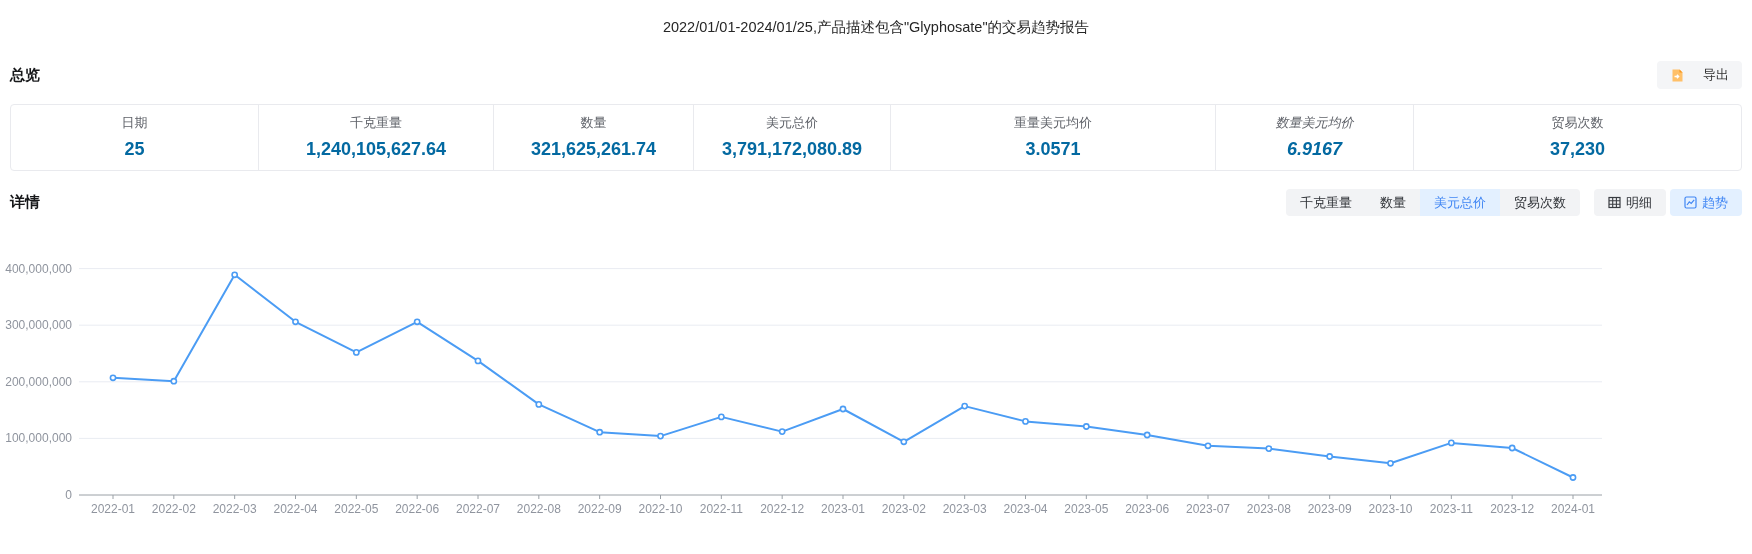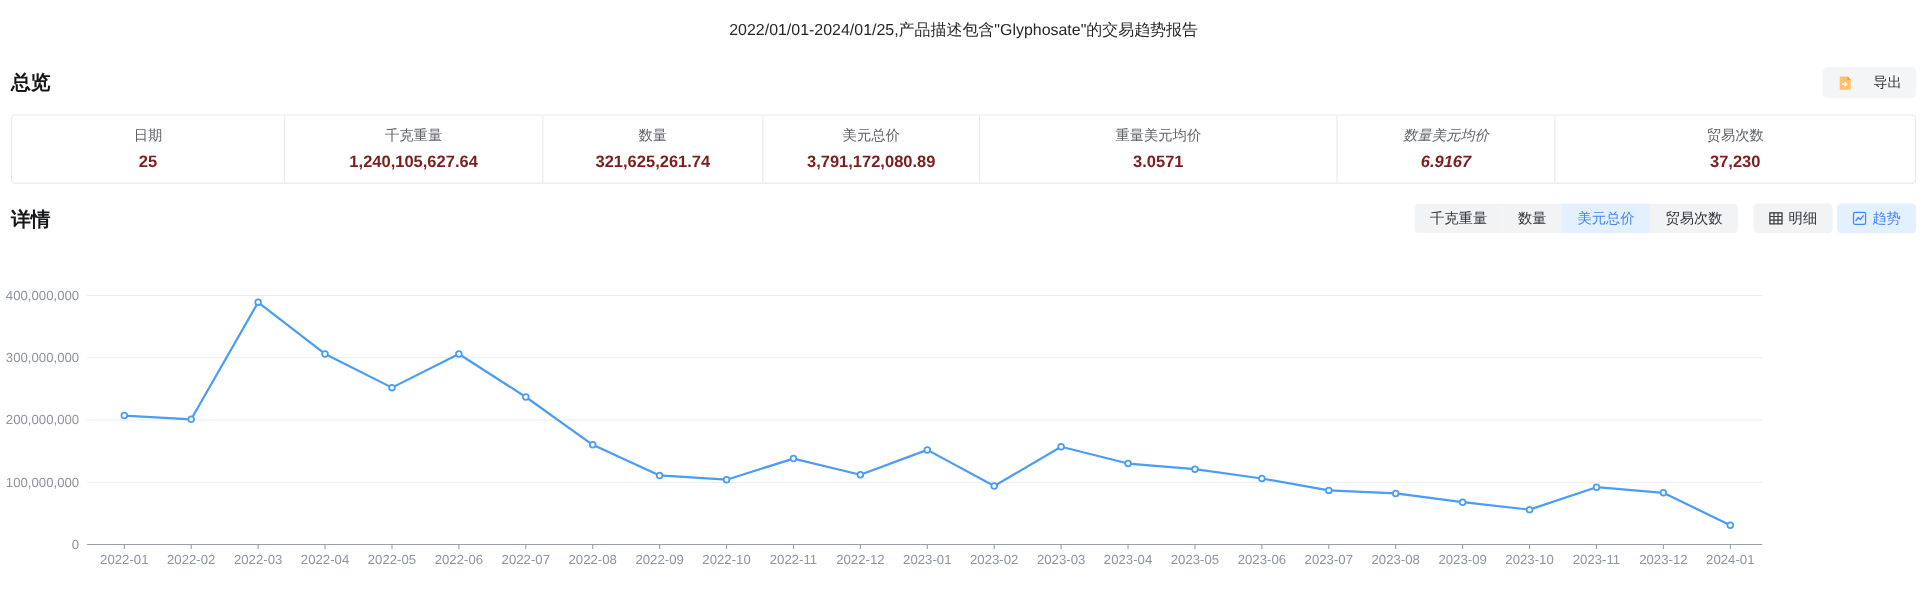--- a/index.html
+++ b/index.html
@@ -4,32 +4,32 @@
 <style>
   * { margin:0; padding:0; box-sizing:border-box; }
   html,body { background:#fff; }
   .page {
     position:relative; width:1752px; height:554px; background:#fff;
     font-family:"Liberation Sans","DejaVu Sans",sans-serif; color:#262626; overflow:hidden;
   }
   .report-title { text-align:center; padding-top:18px; font-size:14.5px; color:#262626; }
   .section-row { display:flex; justify-content:space-between; align-items:center; padding:0 10px; }
   .overview-row { margin-top:24px; }
-  .section-title { font-size:18px; font-weight:bold; color:#17181a; }
+  .section-title { font-size:15px; font-weight:bold; color:#17181a; }
   .export-btn {
     display:flex; align-items:center; gap:18px; background:#f4f5f7; border-radius:4px;
     padding:5px 13px; font-size:13px; color:#333; cursor:pointer; user-select:none;
   }
   .stats-card {
     display:flex; margin:15px 10px 0; border:1px solid #e9eaee; border-radius:4px; background:#fff;
   }
   .stat-cell { text-align:center; padding:9px 0 10px; }
   .stat-cell + .stat-cell { border-left:1px solid #e9eaee; }
   .stat-label { font-size:13px; color:#5f6269; margin-bottom:7px; }
-  .stat-value { font-size:15px; font-weight:bold; color:#7f1d1d; }
+  .stat-value { font-size:18px; font-weight:bold; color:#0369a1; }
   .c0{width:247px;} .c1{width:235px;} .c2{width:200px;} .c3{width:197px;}
   .c4{width:325px;} .c5{width:198px;font-style:italic;} .c6{flex:1;}
   .details-row { margin-top:18px; }
   .controls { display:flex; align-items:center; gap:14px; }
   .metric-group { display:flex; border-radius:4px; overflow:hidden; }
   .tab-btn {
     display:flex; align-items:center; gap:5px; height:27px; padding:0 14px;
     background:#f2f3f5; color:#2f3237; font-size:13px; cursor:pointer; user-select:none; white-space:nowrap;
   }
   .tab-btn.active { background:#e3f0ff; color:#4086f4; }

